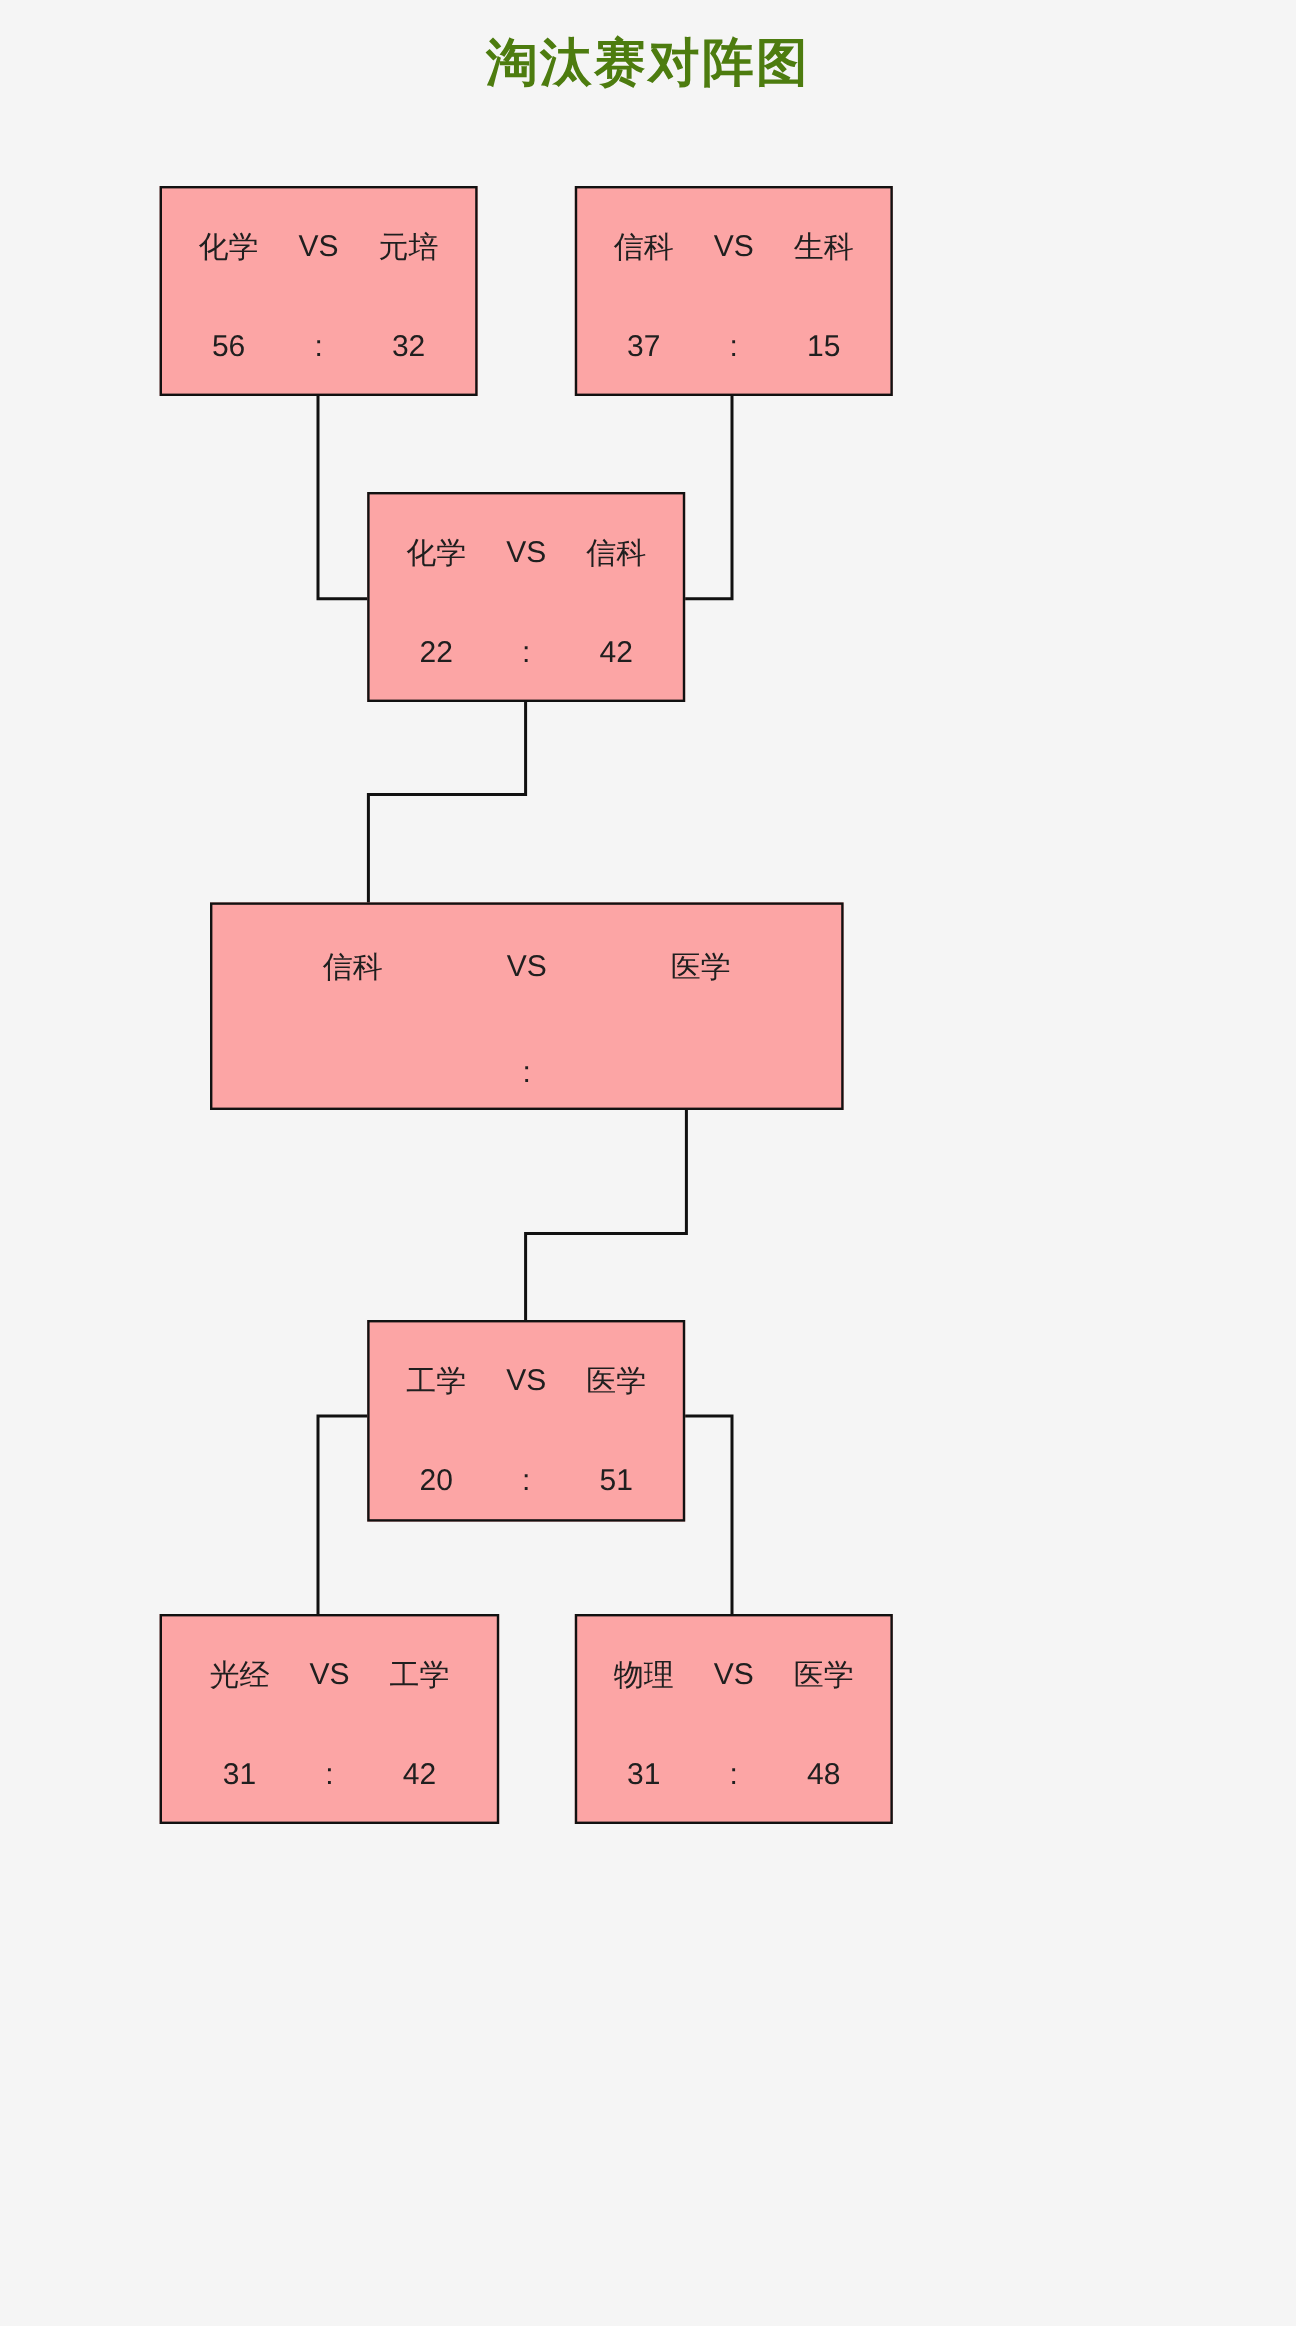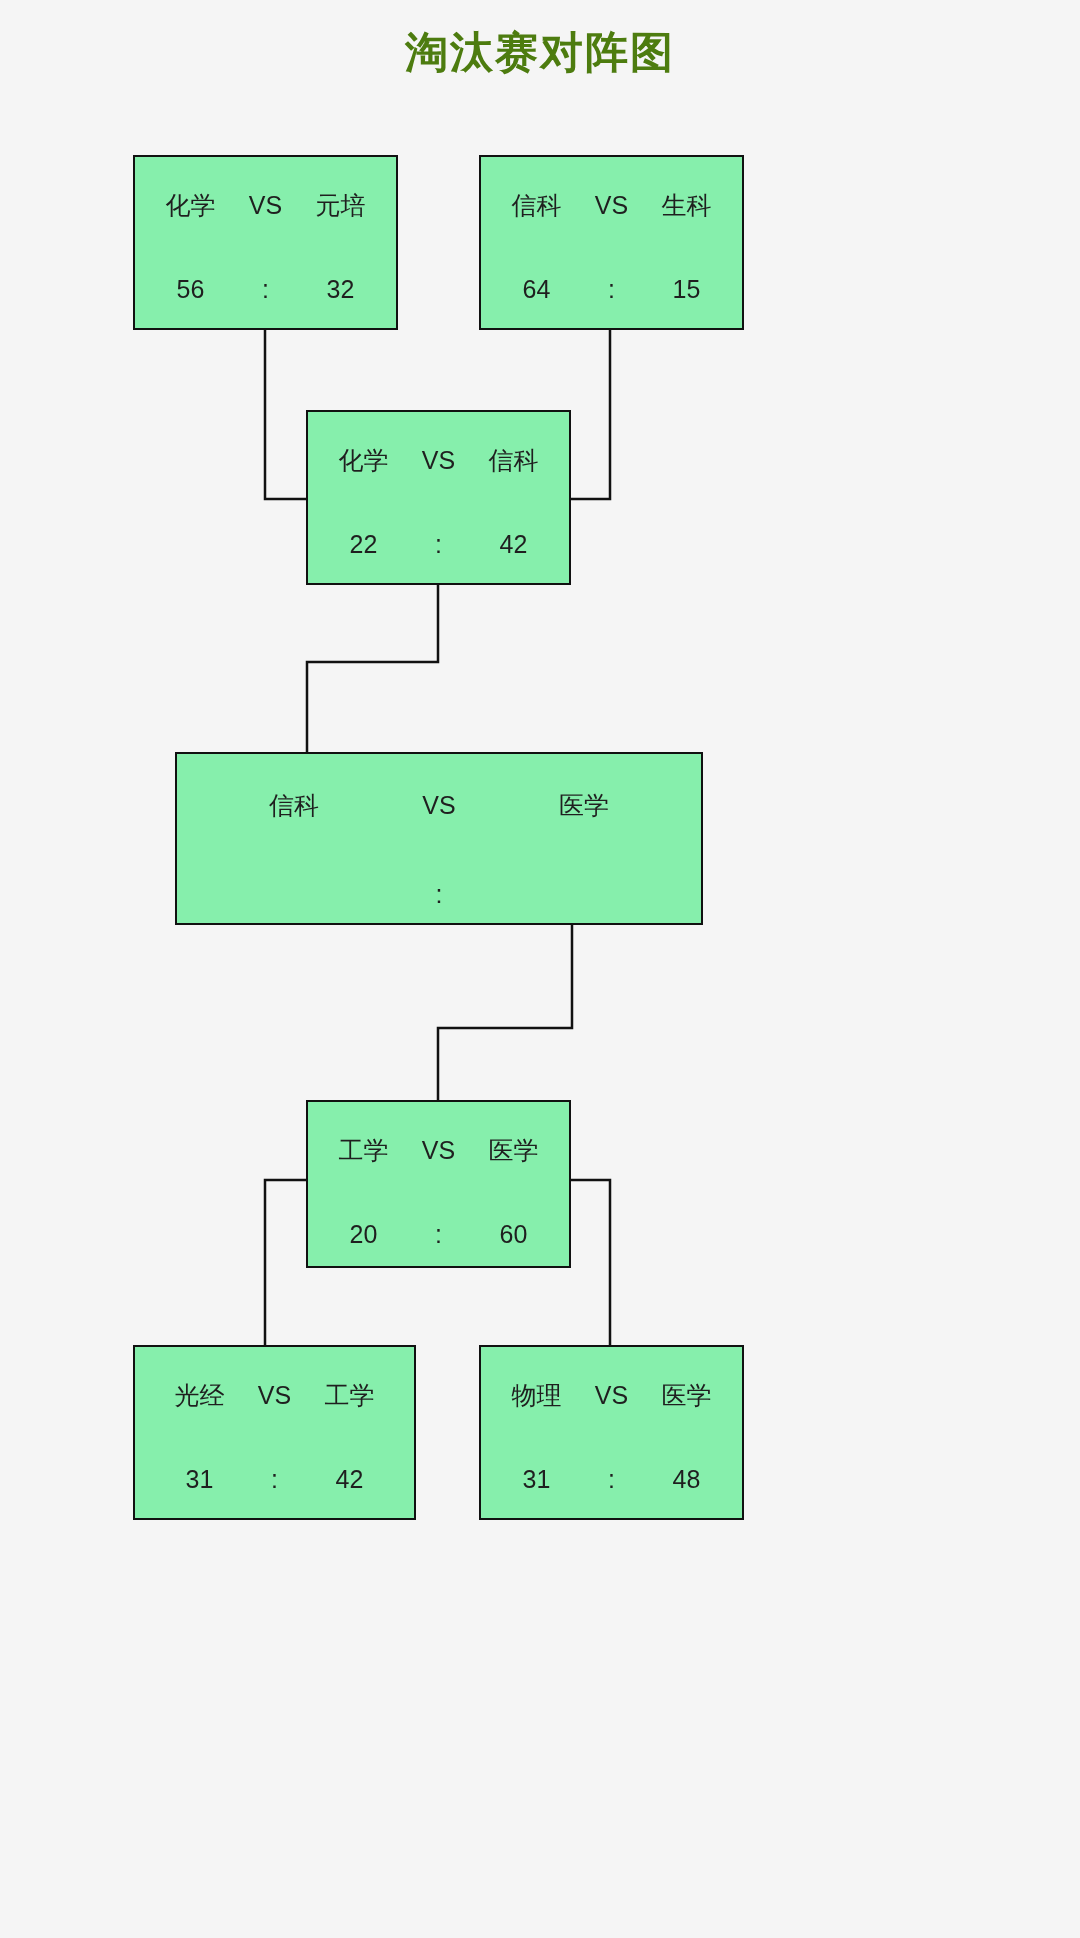--- a/index.html
+++ b/index.html
@@ -33,21 +33,21 @@
     left: 0;
     top: 0;
     width: 1080px;
     height: 1938px;
     pointer-events: none;
   }
 
   .match-box {
     position: absolute;
     box-sizing: border-box;
-    background: #86efac;
+    background: #fca5a5;
     border: 2.5px solid #111111;
     display: flex;
     flex-direction: column;
     justify-content: flex-start;
     align-items: stretch;
   }
 
   .teams-row, .score-row {
     display: flex;
     flex-direction: row;
@@ -131,21 +131,21 @@
   </div>
 </div>
 
 <div class="match-box box-sm" style="left:479px; top:155px; width:265px; height:175px;">
   <div class="teams-row">
     <span class="team-name">信科</span>
     <span class="vs-label">VS</span>
     <span class="team-name">生科</span>
   </div>
   <div class="score-row">
-    <span class="score-val">64</span>
+    <span class="score-val">37</span>
     <span class="score-sep">:</span>
     <span class="score-val">15</span>
   </div>
 </div>
 
 <div class="match-box box-sm" style="left:306px; top:410px; width:265px; height:175px;">
   <div class="teams-row">
     <span class="team-name">化学</span>
     <span class="vs-label">VS</span>
     <span class="team-name">信科</span>
@@ -172,21 +172,21 @@
 
 <div class="match-box box-sm" style="left:306px; top:1100px; width:265px; height:168px;">
   <div class="teams-row">
     <span class="team-name">工学</span>
     <span class="vs-label">VS</span>
     <span class="team-name">医学</span>
   </div>
   <div class="score-row">
     <span class="score-val">20</span>
     <span class="score-sep">:</span>
-    <span class="score-val">60</span>
+    <span class="score-val">51</span>
   </div>
 </div>
 
 <div class="match-box box-sm" style="left:133px; top:1345px; width:283px; height:175px;">
   <div class="teams-row">
     <span class="team-name">光经</span>
     <span class="vs-label">VS</span>
     <span class="team-name">工学</span>
   </div>
   <div class="score-row">

